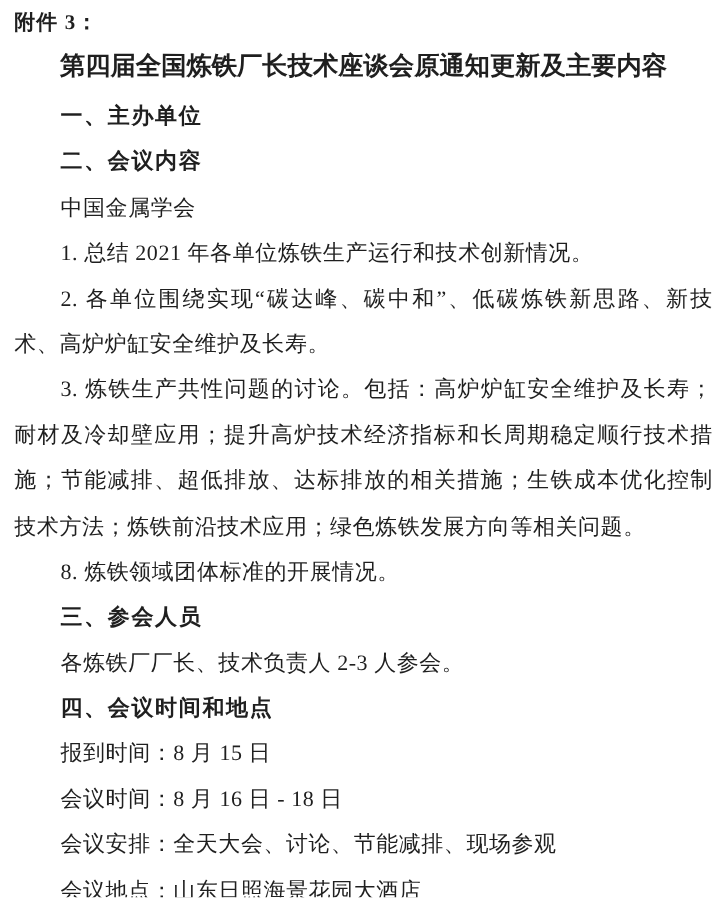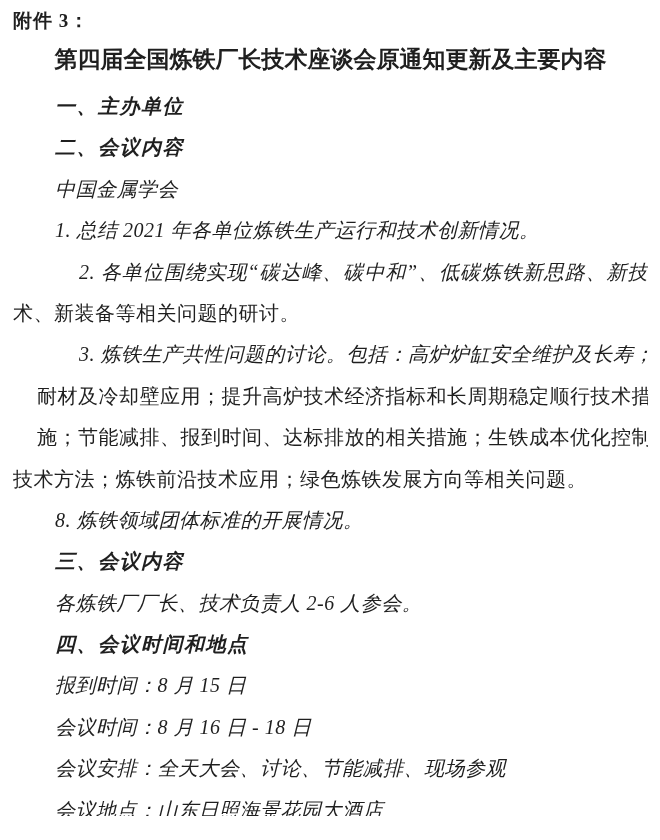--- a/index.html
+++ b/index.html
@@ -42,54 +42,52 @@
     white-space: nowrap;
     overflow: hidden;
     letter-spacing: 0.5px;
   }
   .heading {
     font-weight: bold;
     letter-spacing: 1.5px;
   }
   .first {
     text-indent: 42px;
-    font-style: italic;
   }
   .full {
     text-align: justify;
     text-align-last: justify;
-    margin-left: 24px;
   }
 </style>
 </head>
 <body>
 
 <div class="page">
 
   <div class="attachment">附件 3：</div>
 
   <div class="doc-title">第四届全国炼铁厂长技术座谈会原通知更新及主要内容</div>
 
   <div class="content">
 
     <div class="line heading first">一、主办单位</div>
     <div class="line heading first">二、会议内容</div>
 
     <div class="line first">中国金属学会</div>
     <div class="line first">1. 总结 2021 年各单位炼铁生产运行和技术创新情况。</div>
     <div class="line first full">2. 各单位围绕实现“碳达峰、碳中和”、低碳炼铁新思路、新技</div>
-    <div class="line">术、新装备等相关问题的研讨。</div>
+    <div class="line">术、高炉炉缸安全维护及长寿。</div>
     <div class="line first full">3. 炼铁生产共性问题的讨论。包括：高炉炉缸安全维护及长寿；</div>
     <div class="line full">耐材及冷却壁应用；提升高炉技术经济指标和长周期稳定顺行技术措</div>
-    <div class="line full">施；节能减排、报到时间、达标排放的相关措施；生铁成本优化控制</div>
+    <div class="line full">施；节能减排、超低排放、达标排放的相关措施；生铁成本优化控制</div>
     <div class="line">技术方法；炼铁前沿技术应用；绿色炼铁发展方向等相关问题。</div>
     <div class="line first">8. 炼铁领域团体标准的开展情况。</div>
 
-    <div class="line heading first">三、会议内容</div>
-    <div class="line first">各炼铁厂厂长、技术负责人 2-6 人参会。</div>
+    <div class="line heading first">三、参会人员</div>
+    <div class="line first">各炼铁厂厂长、技术负责人 2-3 人参会。</div>
 
     <div class="line heading first">四、会议时间和地点</div>
     <div class="line first">报到时间：8 月 15 日</div>
     <div class="line first">会议时间：8 月 16 日 - 18 日</div>
     <div class="line first">会议安排：全天大会、讨论、节能减排、现场参观</div>
     <div class="line first">会议地点：山东日照海景花园大酒店</div>
 
   </div>
 </div>
 

